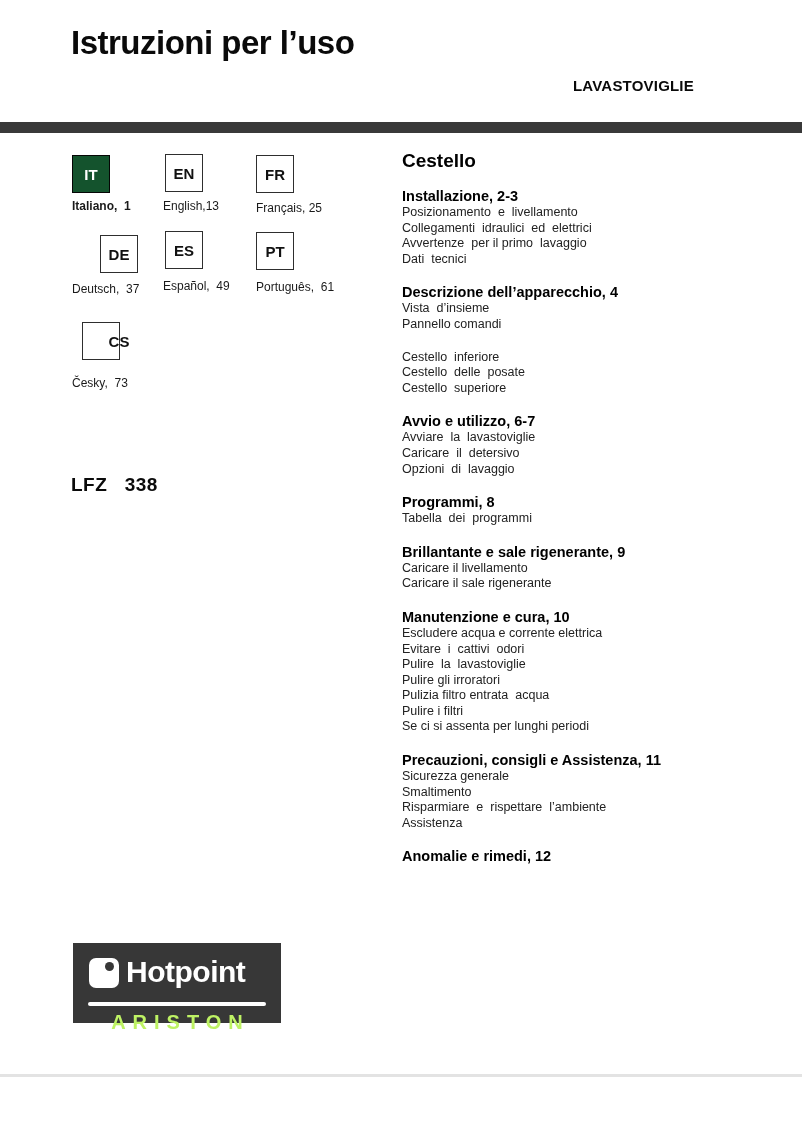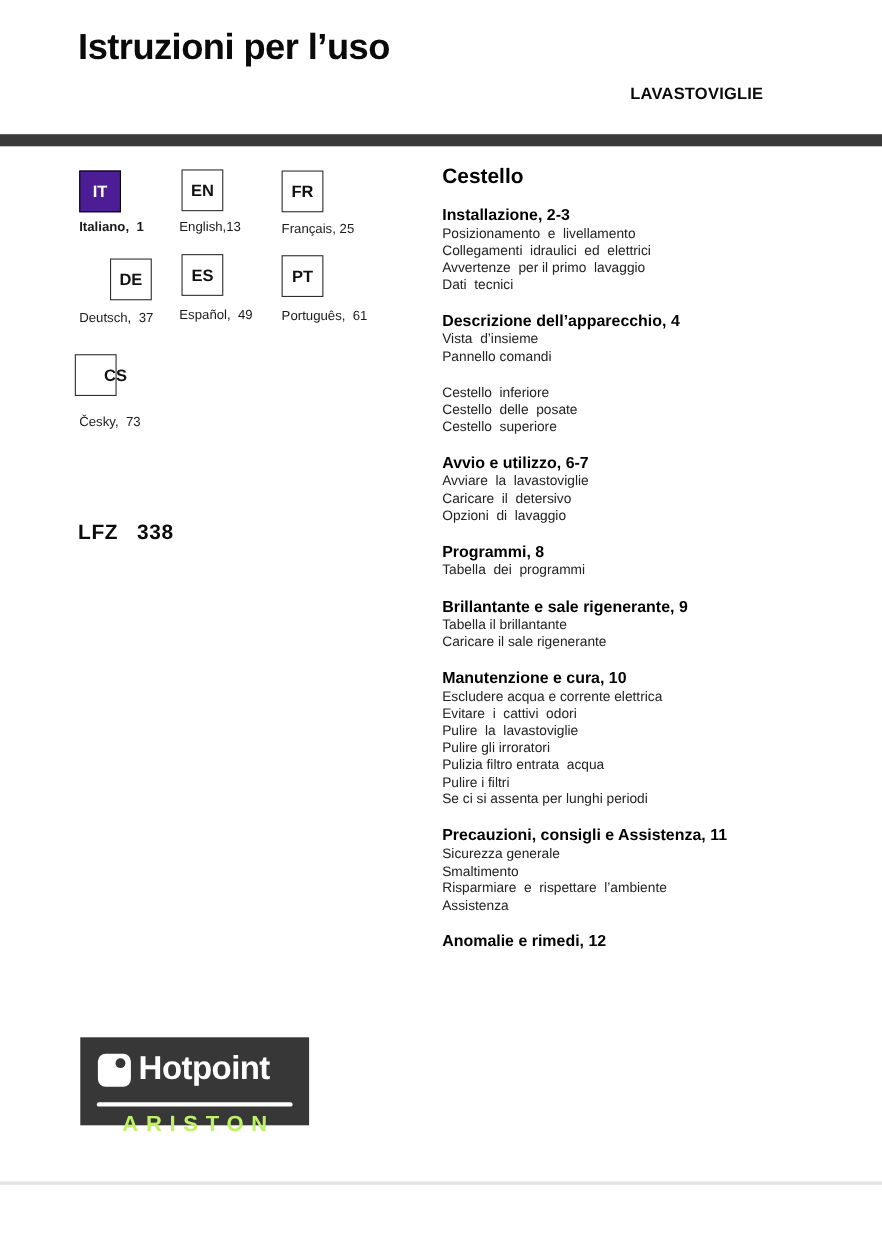--- a/index.html
+++ b/index.html
@@ -9,21 +9,21 @@
 
   
   .doc-title { position:absolute; left:71px; top:24px; font-size:33px; font-weight:bold; letter-spacing:-0.5px; color:#0a0a0a; }
   .doc-subtitle { position:absolute; left:573px; top:77px; font-size:15px; font-weight:bold; color:#0a0a0a; letter-spacing:0.2px; }
   .top-bar { position:absolute; left:0; top:122px; width:802px; height:11px; background:#393939; }
 
   
   .lang-box { position:absolute; width:38px; height:38px; border:1px solid #2e2e2e; background:#fff;
               display:flex; align-items:center; justify-content:center;
               font-size:15px; font-weight:bold; color:#111; }
-  .lang-box.active { background:#4c1d95; border-color:#050505; color:#fff; }
+  .lang-box.active { background:#14532d; border-color:#050505; color:#fff; }
   .lang-label { position:absolute; font-size:12px; color:#1a1a1a; white-space:pre; }
   .lang-label.bold { font-weight:bold; }
 
   .model-code { position:absolute; left:71px; top:474px; font-size:19px; font-weight:bold; letter-spacing:0.5px; white-space:pre; color:#0a0a0a; }
 
   
   .toc { position:absolute; left:402px; top:150px; width:396px; }
   .toc-title { font-size:19px; font-weight:bold; line-height:21px; color:#000; }
   .toc-section { margin-top:17px; }
   .toc-heading { font-size:14.5px; font-weight:bold; line-height:17px; color:#000; }
@@ -55,21 +55,21 @@
   <div class="lang-label" style="left:163px; top:199px;">English,13</div>
   <div class="lang-label" style="left:256px; top:201px;">Français, 25</div>
 
   <div class="lang-box" style="left:72px; top:235px;margin-left:28px;">DE</div>
   <div class="lang-box" style="left:165px; top:231px;">ES</div>
   <div class="lang-box" style="left:256px; top:232px;">PT</div>
   <div class="lang-label" style="left:72px; top:282px;">Deutsch,  37</div>
   <div class="lang-label" style="left:163px; top:279px;">Español,  49</div>
   <div class="lang-label" style="left:256px; top:280px;">Português,  61</div>
 
-  <div class="lang-box" style="left:68px; top:322px;padding-left:36px;">CS</div>
+  <div class="lang-box" style="left:82px; top:322px;padding-left:36px;">CS</div>
   <div class="lang-label" style="left:72px; top:376px;">Česky,  73</div>
 
   <div class="model-code">LFZ   338</div>
 
   <div class="toc">
     <div class="toc-title">Cestello</div>
 
     <div class="toc-section">
       <div class="toc-heading">Installazione, 2-3</div>
       <div class="toc-item">Posizionamento  e  livellamento</div>
@@ -97,21 +97,21 @@
       <div class="toc-item">Opzioni  di  lavaggio</div>
     </div>
 
     <div class="toc-section">
       <div class="toc-heading">Programmi, 8</div>
       <div class="toc-item">Tabella  dei  programmi</div>
     </div>
 
     <div class="toc-section">
       <div class="toc-heading">Brillantante e sale rigenerante, 9</div>
-      <div class="toc-item">Tabella il brillantante</div>
+      <div class="toc-item">Caricare il livellamento</div>
       <div class="toc-item">Caricare il sale rigenerante</div>
     </div>
 
     <div class="toc-section">
       <div class="toc-heading">Manutenzione e cura, 10</div>
       <div class="toc-item">Escludere acqua e corrente elettrica</div>
       <div class="toc-item">Evitare  i  cattivi  odori</div>
       <div class="toc-item">Pulire  la  lavastoviglie</div>
       <div class="toc-item">Pulire gli irroratori</div>
       <div class="toc-item">Pulizia filtro entrata  acqua</div>

